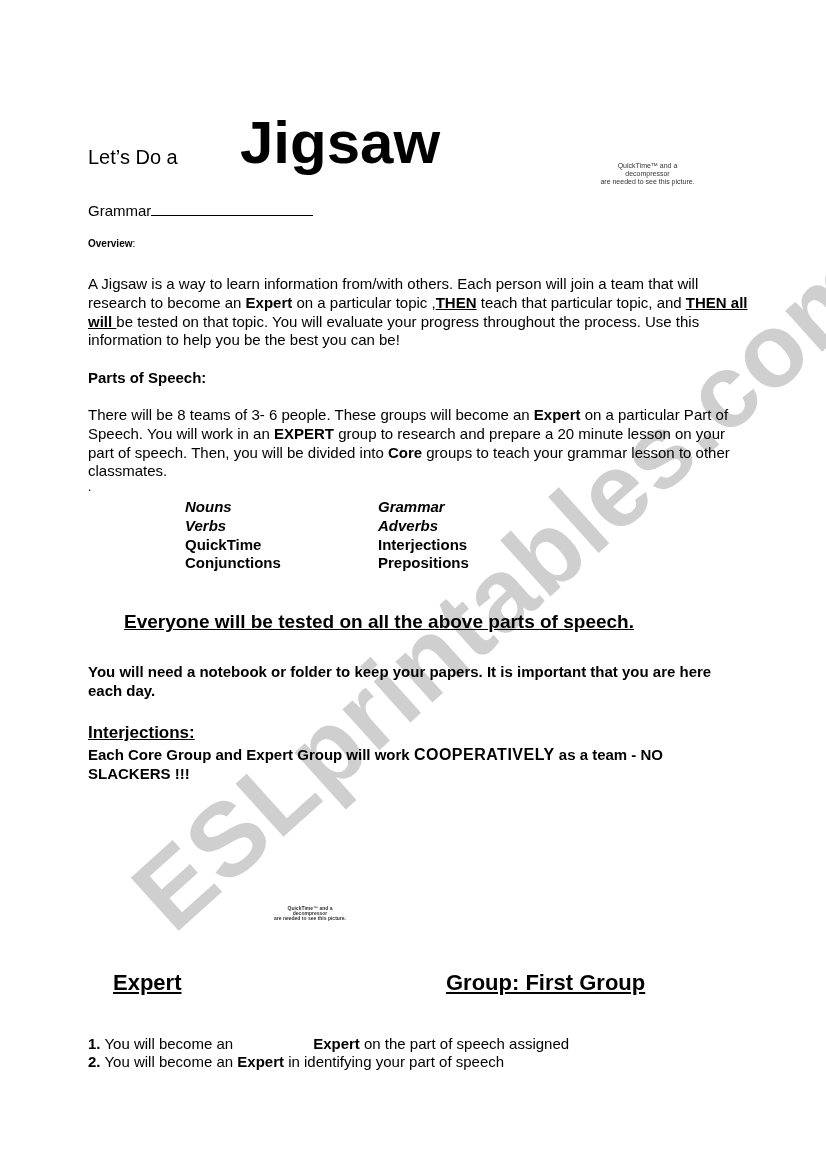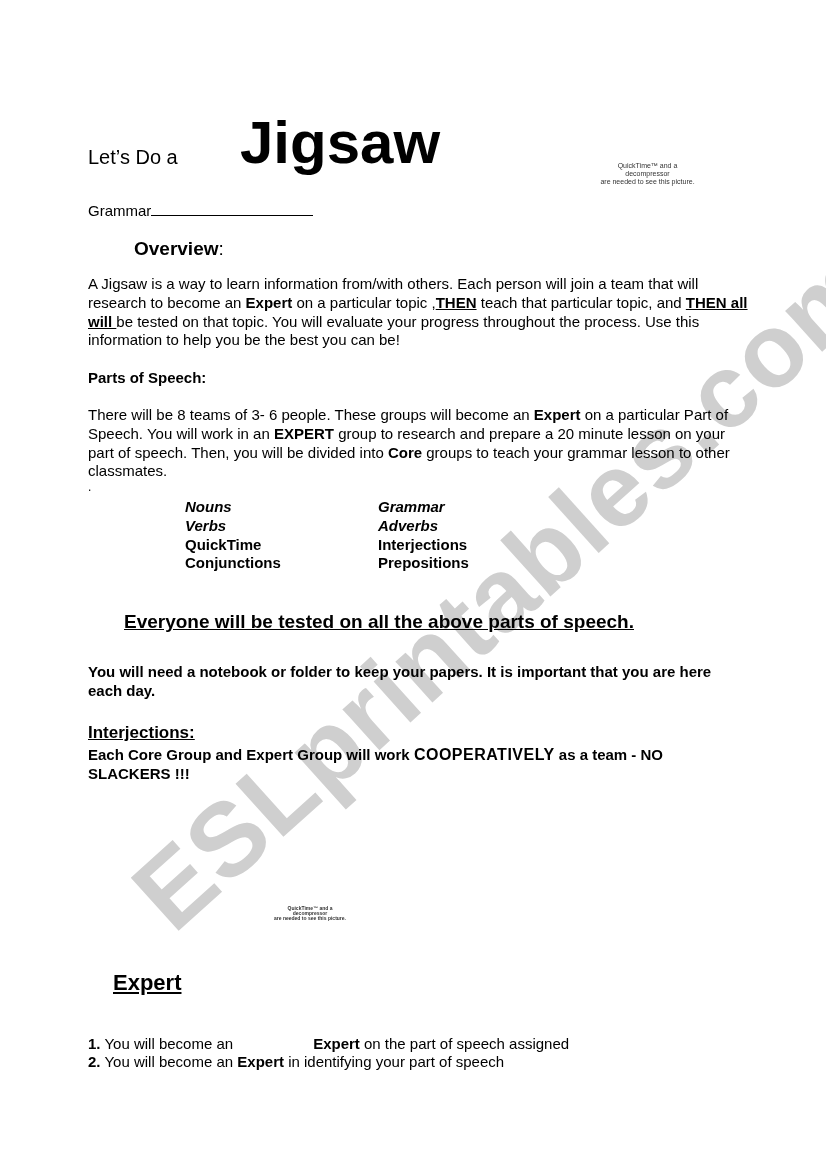--- a/index.html
+++ b/index.html
@@ -41,21 +41,21 @@
 
     .lets-do { left: 88px; top: 146px; font-size: 20px; }
     .jigsaw { left: 240px; top: 108px; font-size: 60px; font-weight: bold; letter-spacing: 0px; }
     .qt-box { left: 585px; top: 162px; width: 125px; text-align: center; font-size: 7px; line-height: 8px; color: #333; white-space: normal; }
     .qt-box2 { left: 262px; top: 906px; width: 96px; text-align: center; font-size: 5px; line-height: 5px; color: #333; white-space: normal; font-weight: bold; }
 
     .name-line { left: 88px; top: 183px; font-size: 15px; }
     .grammar-line { left: 88px; top: 202px; font-size: 15px; }
     .blank { display: inline-block; border-bottom: 1.5px solid #000; height: 13px; vertical-align: baseline; }
 
-    .h-overview { left: 88px; top: 238px; font-size: 19px; font-weight: bold; margin-left: 46px; }
+    .h-overview { left: 88px; top: 238px; font-size: 10px; font-weight: bold; }
     .para { left: 88px; width: 660px; font-size: 15px; line-height: 18.8px; white-space: normal; }
     .p1 { top: 275px; }
     .h-parts { left: 88px; top: 369px; font-size: 15px; font-weight: bold; }
     .p2 { top: 406px; }
     .dot { left: 88px; top: 480px; font-size: 12px; }
 
     .pos-col { font-size: 15px; font-weight: bold; line-height: 18.8px; }
     .pos-col1 { left: 185px; top: 498px; }
     .pos-col2 { left: 378px; top: 498px; }
     .it { font-style: italic; }
@@ -128,18 +128,19 @@
     <div class="abs h-expect">Interjections:</div>
     <div class="abs p-expect"><span>Each Core Group and Expert Group will work </span><span class="big">COOPERATIVELY</span><span> as a team - NO SLACKERS !!!</span></div>
 
     <div class="abs qt-box2">
       <div>QuickTime™ and a</div>
       <div>decompressor</div>
       <div>are needed to see this picture.</div>
     </div>
 
     <div class="abs h-expert">Expert</div>
+    <div class="abs h-group">Group: First Group</div>
 
     <div class="abs li li1"><b>1.</b> <span>You will become an</span><span class="gap"></span><b>Expert</b><span> on the part of speech assigned</span></div>
     <div class="abs li li2"><b>2.</b> <span>You will become an </span><b>Expert</b><span> in identifying your part of speech</span></div>
 
   </div>
 </div>
 
 </body></html>

